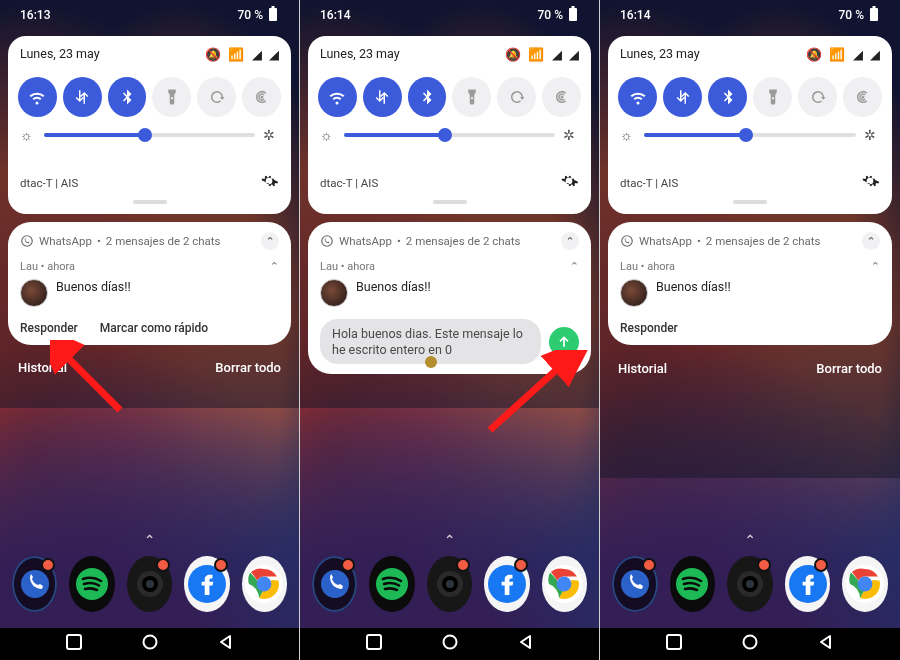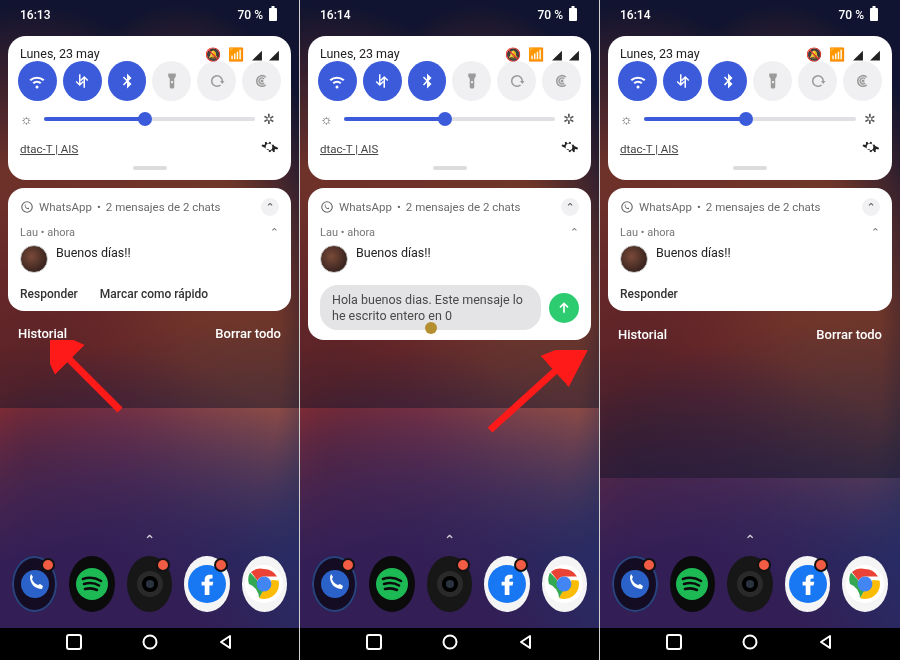--- a/index.html
+++ b/index.html
@@ -45,21 +45,21 @@
   .batt-ic { display:inline-block; margin-left:4px; }
 
   .qs-panel {
     position:relative;
     margin:6px 8px 8px 8px;
     background:#fff; border-radius:18px;
     padding:10px 12px 10px 12px;
   }
   .qs-top {
     display:flex; align-items:center;
-    font-size:12.5px; color:#222; margin-bottom:0;
+    font-size:12.5px; color:#222; margin-bottom:16px;
   }
   .qs-top .grow { flex:1; }
   .qs-top .st-icons span { margin-left:4px; font-size:13px; position:relative; top:1px;}
   .qs-tiles { display:flex; gap:6px; margin:0 -2px; }
   .tile {
     width:40px; height:40px; border-radius:50%;
     display:flex; align-items:center; justify-content:center;
   }
   .tile.on { background:#3b5bdb; color:#fff; }
   .tile.off { background:#f0f0f2; color:#9b9b9b; }
@@ -74,34 +74,34 @@
   }
   .slider .fill {
     position:absolute; left:0; top:0; bottom:0; background:#3b5bdb; border-radius:2px;
   }
   .slider .thumb {
     position:absolute; width:14px; height:14px; border-radius:50%;
     background:#3b5bdb; top:50%; transform:translate(-50%,-50%);
   }
 
   .qs-bottom {
-    display:flex; align-items:center; margin-top:10px;
-    font-size:11.5px; color:#444;text-decoration:underline;
+    display:flex; align-items:center; margin-top:28px;
+    font-size:11.5px; color:#444;
   }
   .qs-bottom .grow{flex:1;}
   .gear { width:20px; height:20px; }
 
   .handle {
     width:34px; height:4px; background:#dcdcdc; border-radius:2px;
     margin:6px auto 0 auto;
   }
 
   .notif-card {
     position:relative;
-    margin:0 8px; background:#fff; border-radius:16px;
+    margin:0 8px; background:#fff; border-radius:23px;
     padding:10px 12px 10px 12px;
     font-size:12px;
   }
   .notif-head {
     display:flex; align-items:center; color:#6b6b6b; font-size:11.5px; gap:5px;
   }
   .notif-head .chev {
     width:18px; height:18px; border-radius:50%; background:#f1f1f3;
     display:flex;align-items:center;justify-content:center;font-size:11px;color:#555;
   }

